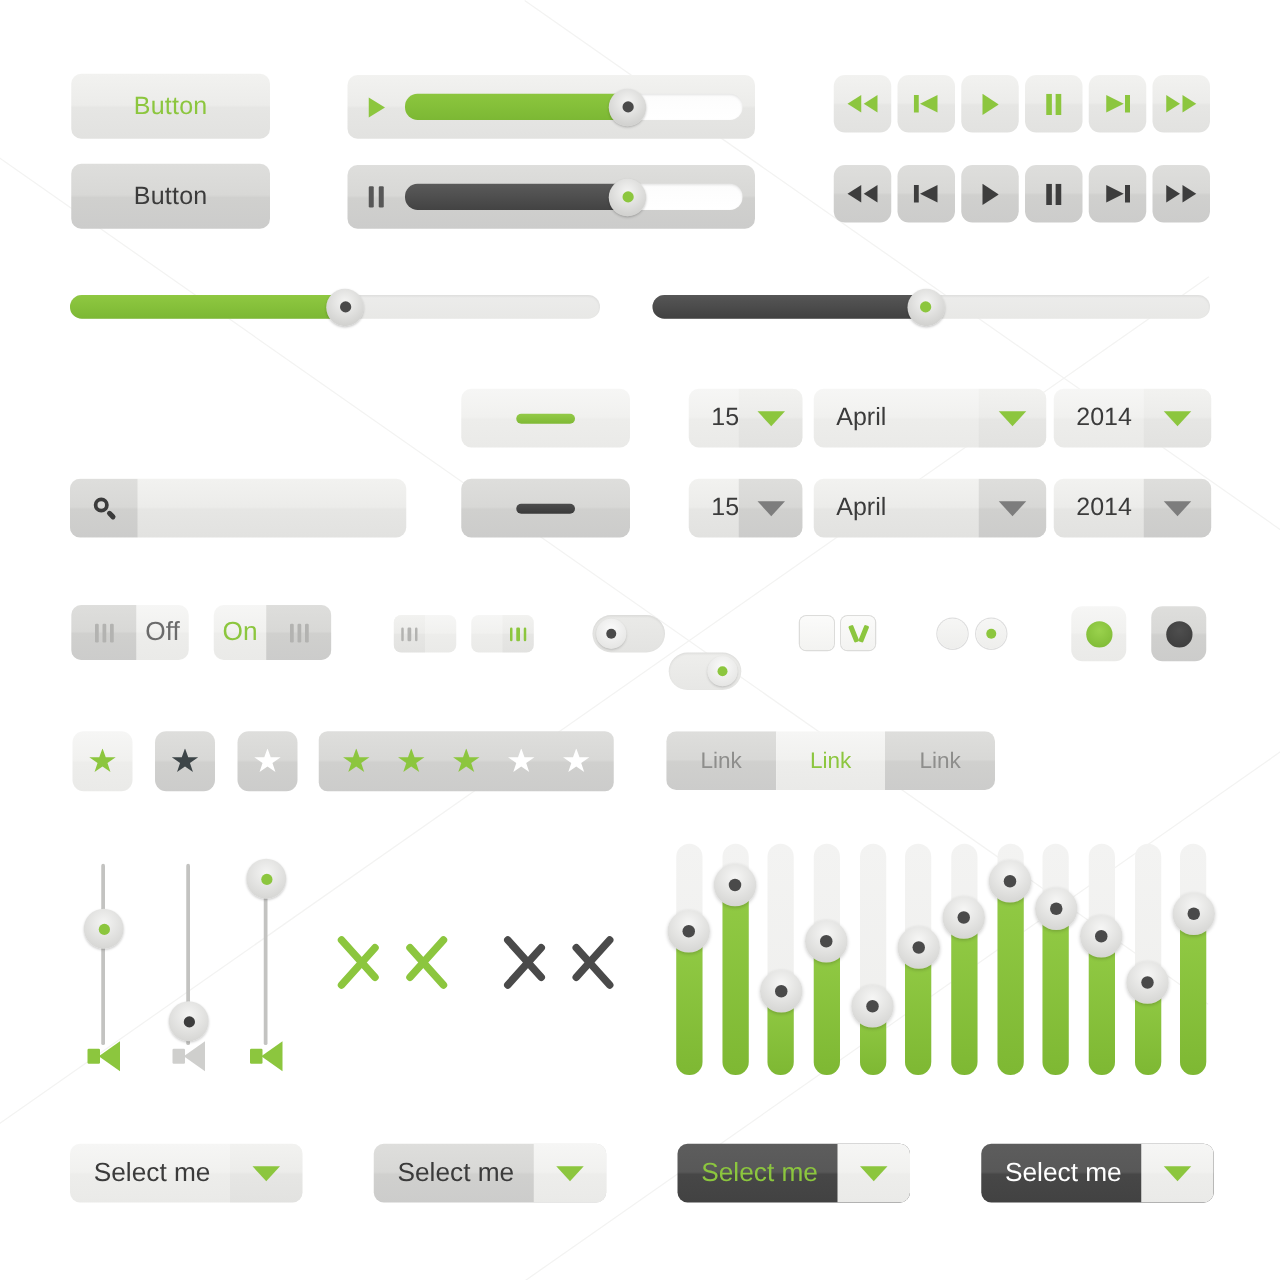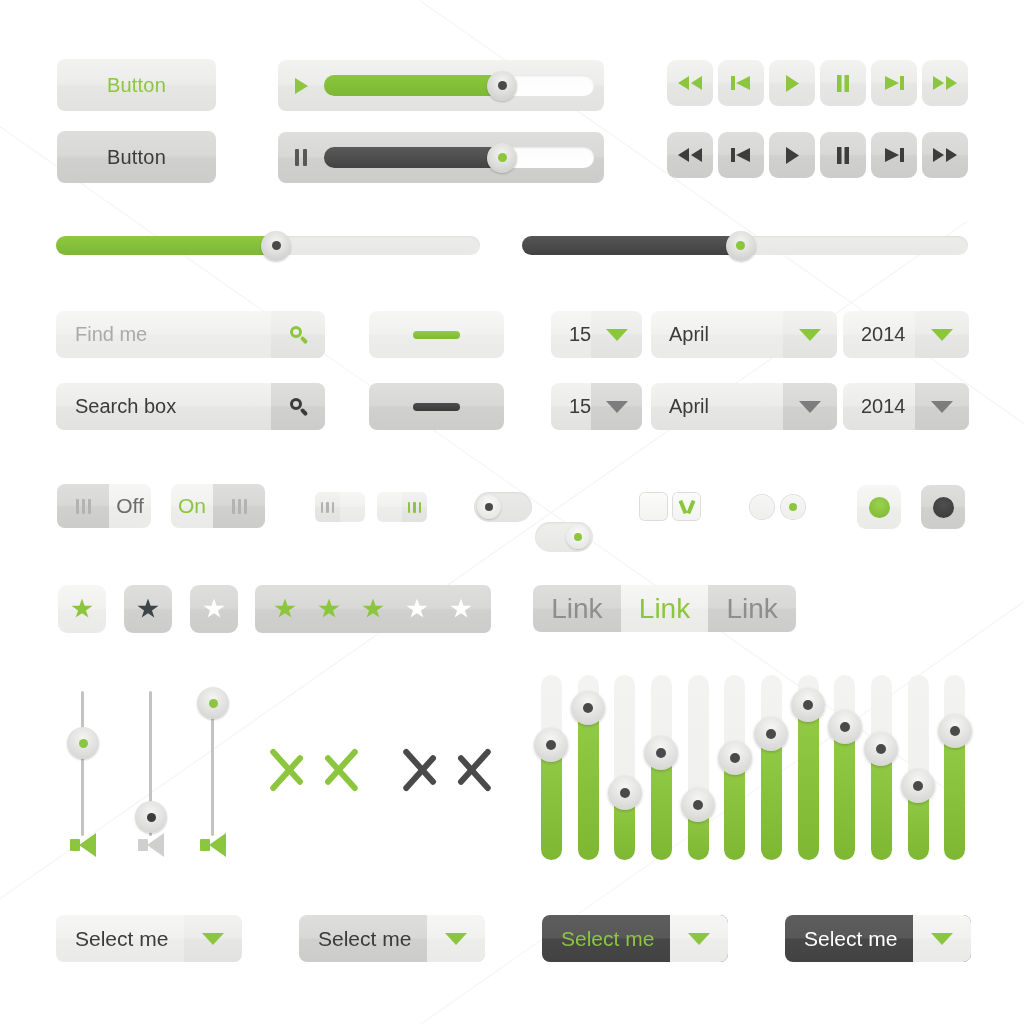--- a/index.html
+++ b/index.html
@@ -125,21 +125,21 @@
   .star{
     width:22px;height:21px;display:block;
     clip-path:polygon(50% 0%,61.8% 35%,98% 35%,68% 57%,79% 91%,50% 70%,21% 91%,32% 57%,2% 35%,38.2% 35%);
     background:#8cc63e;
   }
   .star.dk{background:#3d4548;}
   .star.wt{background:#ffffff;}
 
   
   .linkbar{height:47px;border-radius:8px;display:flex;align-items:stretch;overflow:hidden;}
-  .linkbar .seg{flex:1;display:flex;align-items:center;justify-content:center;font-size:28px;}
+  .linkbar .seg{flex:1;display:flex;align-items:center;justify-content:center;font-size:18px;}
 
   .typebox{
     height:47px;border-radius:8px;display:flex;align-items:center;justify-content:center;
     background:linear-gradient(#fbfbfa,#f1f1ef);box-shadow:inset 0 1px 0 #fff,0 0 0 1px #dcdcda;
     font-size:21px;color:#3b3b3b;
   }
 
   
   .vline{position:absolute;width:3px;background:#c3c3c1;border-radius:2px;}
   .vknob{
@@ -314,32 +314,22 @@
 
   <div class="abs" style="left:522px;top:236px;width:446px;">
     <div style="position:relative;height:19px;border-radius:10px;background:linear-gradient(#ececeb,#e8e8e6);box-shadow:inset 0 1px 2px rgba(0,0,0,.07);">
       <i class="abs" style="left:0;top:0;bottom:0;width:49%;border-radius:10px;background:linear-gradient(#565656,#414141);"></i>
       <i class="knob" style="left:49%">
           <b class="dot g"></b>
         </i>
     </div>
   </div>
 
-  <div class="abs search verylight" style="left:56px;top:311px;width:269px;">
-    <span class="txt" style="color:#aaaaa8;">Find me</span>
-    <span class="sbtn light" style="color:#8cc63e;">
-      <span class="magn">
-          <i class="ring"></i>
-          <i class="hdl"></i>
-        </span>
-    </span>
-  </div>
 
   <div class="abs search light" style="left:56px;top:383px;width:269px;">
-    <span class="txt" style="color:#3b3b3b;">Search box</span>
     <span class="sbtn dark" style="color:#3b3b3b;">
       <span class="magn">
           <i class="ring"></i>
           <i class="hdl"></i>
         </span>
     </span>
   </div>
 
   <div class="abs minusbtn verylight" style="left:369px;top:311px;width:135px;">
     <i class="bar" style="background:linear-gradient(#93ca47,#7fb935);"></i>

